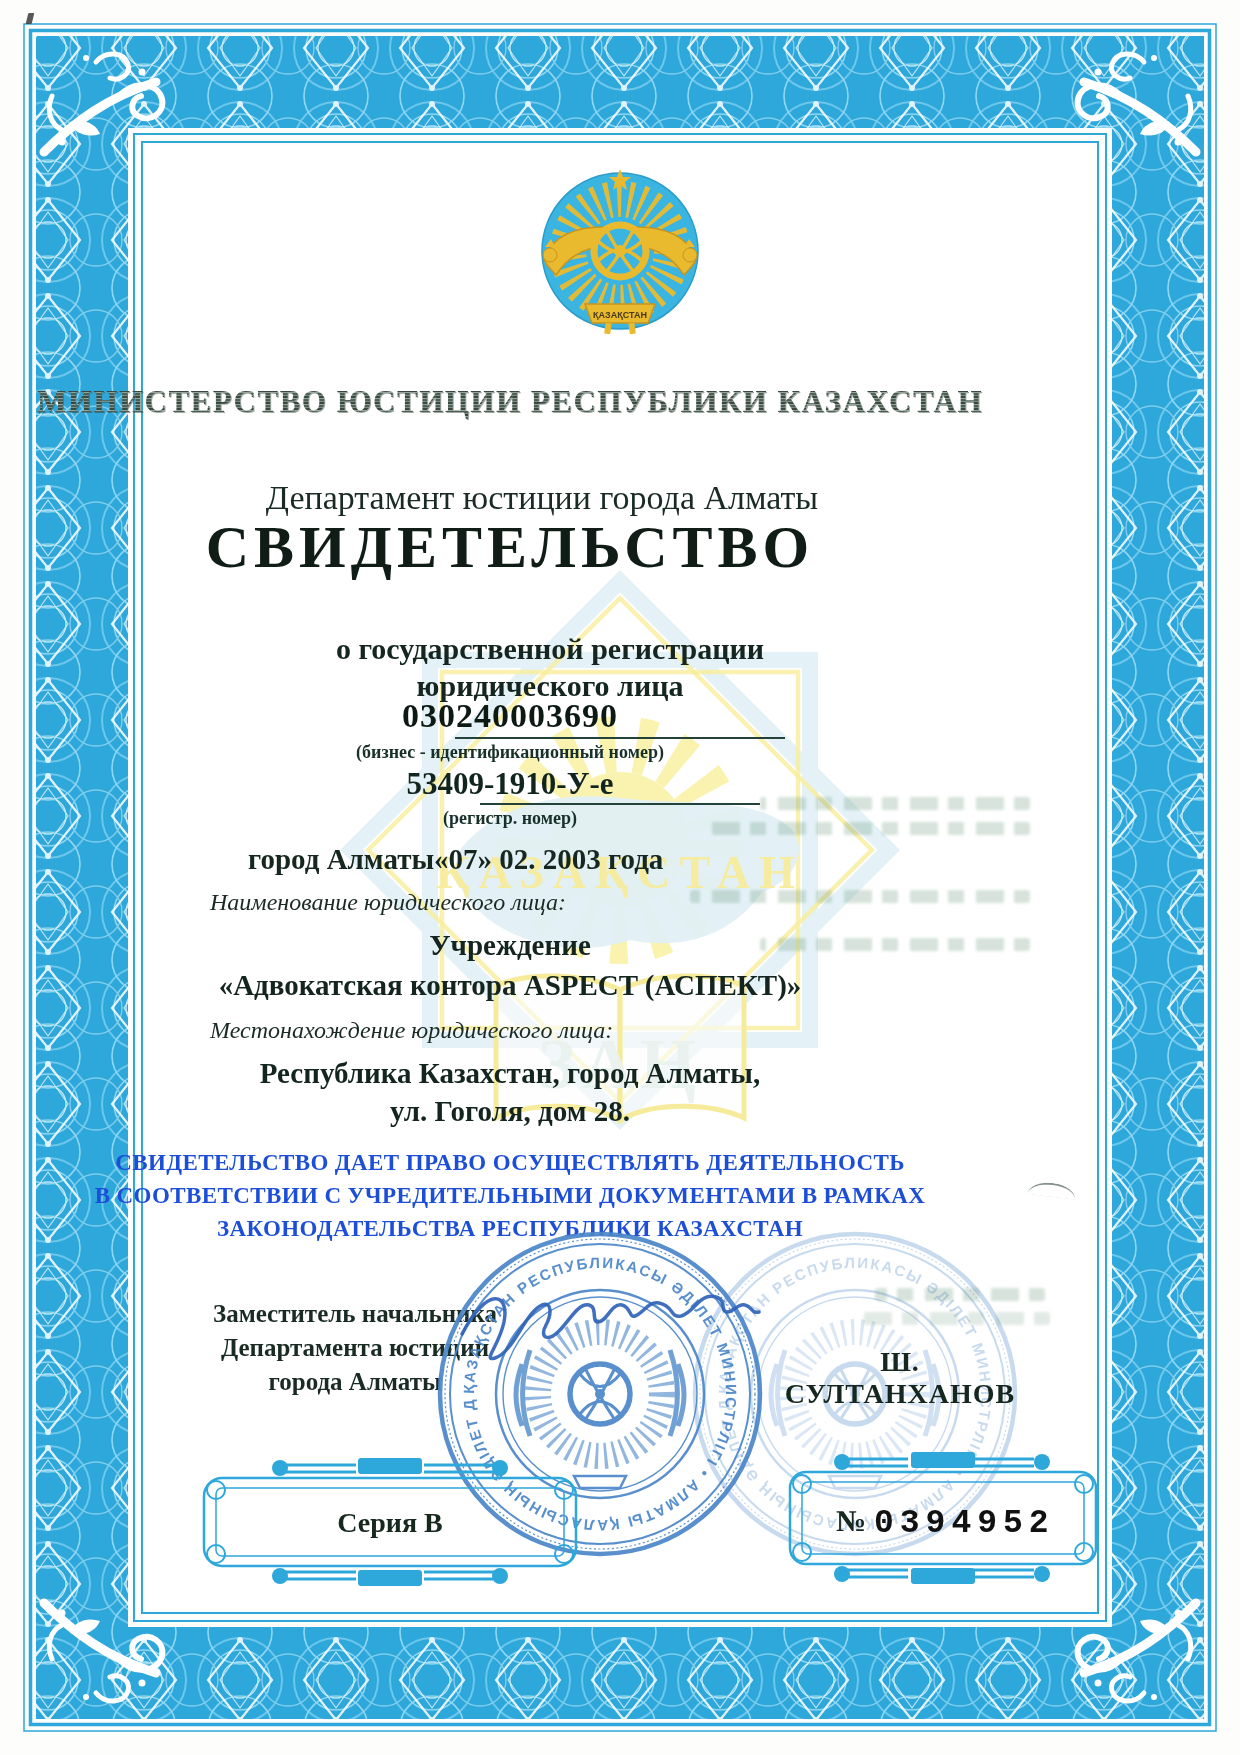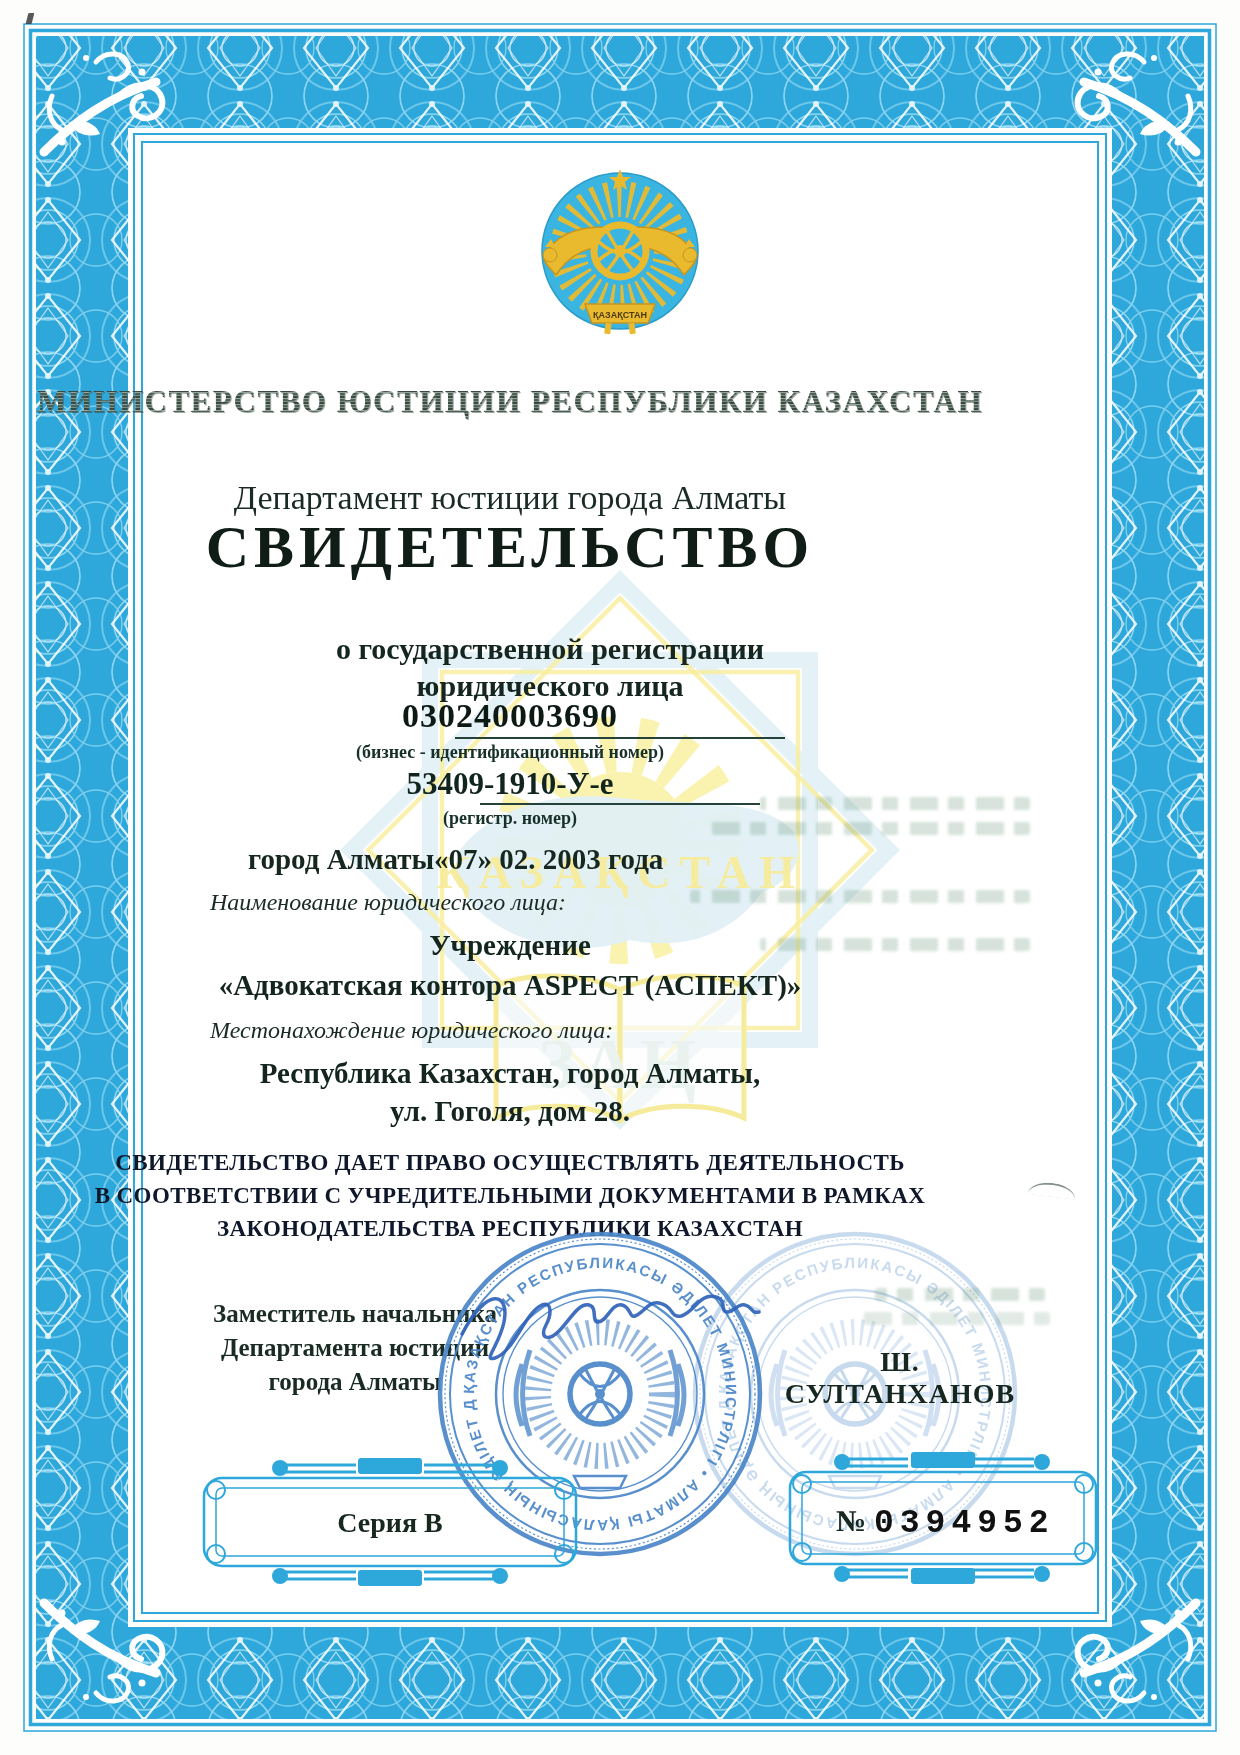--- a/index.html
+++ b/index.html
@@ -15,32 +15,32 @@
   
   .ministry{
     top:384px;font-size:31px;font-weight:bold;letter-spacing:1.5px;
     color:transparent;
   }
   .ministry span{
     background:repeating-linear-gradient(180deg,#39493f 0 2px,#93a49a 2px 3px,#4e5f55 3px 5px,#7b8c82 5px 6px);
     -webkit-background-clip:text;background-clip:text;color:transparent;
     filter:drop-shadow(1.5px 1.5px 0 rgba(46,62,54,.45));
   }
-  .department{top:479px;font-size:34px;color:#1a2b24;}
+  .department{top:479px;font-size:34px;color:#1a2b24;padding-left:32px;}
   .cert-title{top:513px;font-size:60px;font-weight:bold;letter-spacing:5px;color:#101d17;}
   .subtitle{top:630px;font-size:30px;font-weight:bold;line-height:37px;color:#14261f;padding-left:40px;}
   .bin-value{top:697px;font-size:34px;font-weight:bold;color:#0d1a14;letter-spacing:1px;}
   .uline{height:2px;background:#24423a;}
   .small-cap{font-size:18px;font-weight:bold;color:#173029;}
   .reg-value{top:766px;font-size:31px;font-weight:bold;color:#11241d;}
   .cityrow{top:843px;left:248px;width:768px;display:flex;
     font-size:29px;font-weight:bold;color:#15271f;}
   .flabel{font-size:24px;font-style:italic;color:#1a2b24;left:210px;}
   .bold-line{font-size:29px;font-weight:bold;color:#13251e;}
-  .statement{font-size:23px;font-weight:bold;line-height:33px;color:#0f172a;letter-spacing:.4px;}
+  .statement{font-size:23px;font-weight:bold;line-height:33px;color:#1d4ed8;letter-spacing:.4px;}
   .sig-title{left:196px;top:1297px;width:318px;text-align:center;
     font-size:25px;font-weight:bold;line-height:34px;color:#1a2b24;}
   .sig-name{left:772px;top:1346px;width:256px;text-align:center;
     font-size:28px;font-weight:bold;color:#15271f;letter-spacing:1px;}
 
   
   .gline{position:absolute;height:13px;opacity:.28;filter:blur(1.6px);transform:scaleX(-1);
     background:repeating-linear-gradient(90deg,#6f9a80 0 16px,transparent 16px 26px,#6f9a80 26px 54px,transparent 54px 66px);
     border-radius:3px;}
   .mark-tl{position:absolute;left:27px;top:13px;width:6px;height:11px;background:#3c3c3c;

